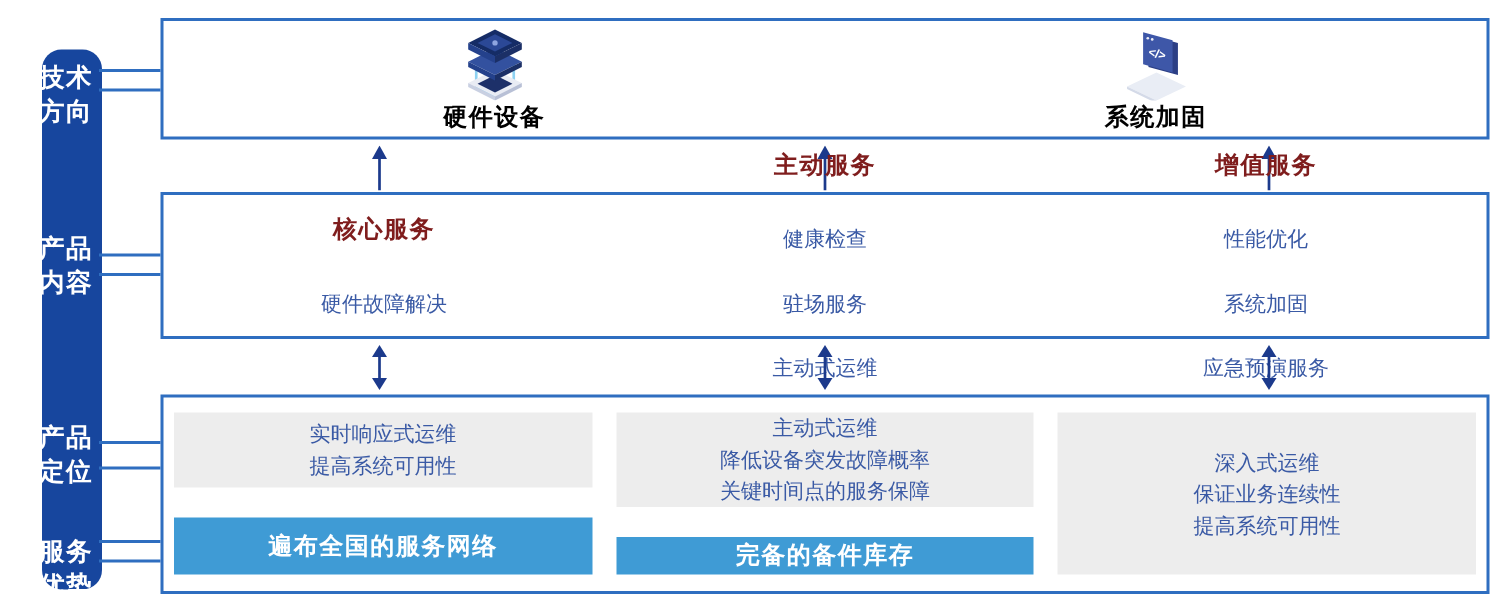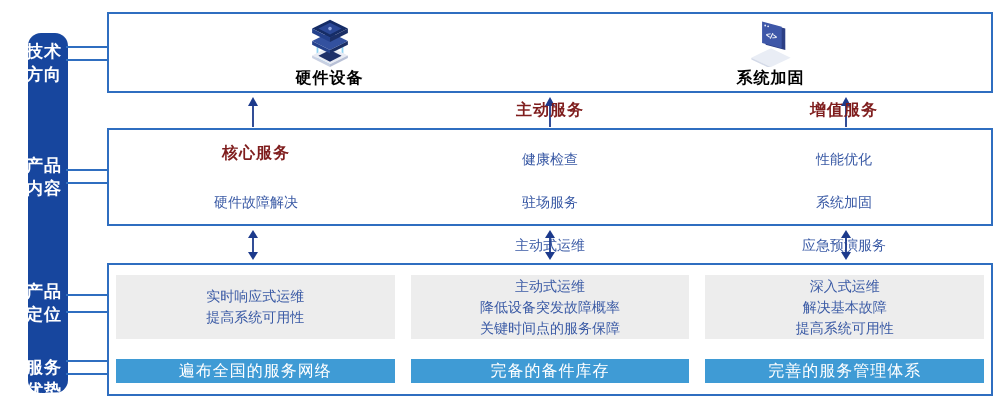--- a/index.html
+++ b/index.html
@@ -28,22 +28,22 @@
   .tech-label { color:#000000; font-weight:bold; font-size:16px; letter-spacing:1px; margin-top:1px; }
   .tech-icon  { width:50px; height:50px; display:block; }
 
   .svc-title { color:#7f1d1d; font-weight:bold; font-size:16px; letter-spacing:1px; margin-bottom:5px; }
   .svc-item  { color:#3A5AA5; font-size:14px; line-height:20px; text-align:center;margin-top:23px; }
 
   .bcol { flex:1; display:flex; flex-direction:column; }
   .panel { flex:1; background:#EDEDED; display:flex; flex-direction:column;
            align-items:center; justify-content:center; }
   .panel div { color:#3A5AA5; font-size:14px; line-height:21px; text-align:center; }
-  .adv-bar { height:24px; margin-top:20px; background:#3F9BD5; color:#ffffff;
-             font-weight:normal; font-size:16px; letter-spacing:1px;
+  .adv-bar { height:38px; margin-top:20px; background:#3F9BD5; color:#ffffff;
+             font-weight:bold; font-size:16px; letter-spacing:1px;
              display:flex; align-items:center; justify-content:center; }
 
   .arrow { position:absolute; width:14px; height:30px; }
 </style>
 </head>
 <body>
 
 <div class="canvas">
 
   <div class="rail"></div>
@@ -172,20 +172,19 @@
       <div class="panel">
         <div>主动式运维</div>
         <div>降低设备突发故障概率</div>
         <div>关键时间点的服务保障</div>
       </div>
       <div class="adv-bar">完备的备件库存</div>
     </div>
     <div class="bcol">
       <div class="panel">
         <div>深入式运维</div>
-        <div>解决基本故障</div>
+        <div>保证业务连续性</div>
         <div>提高系统可用性</div>
       </div>
-      <div class="adv-bar">完善的服务管理体系</div>
     </div>
   </div>
 
 </div>
 
 </body></html>

